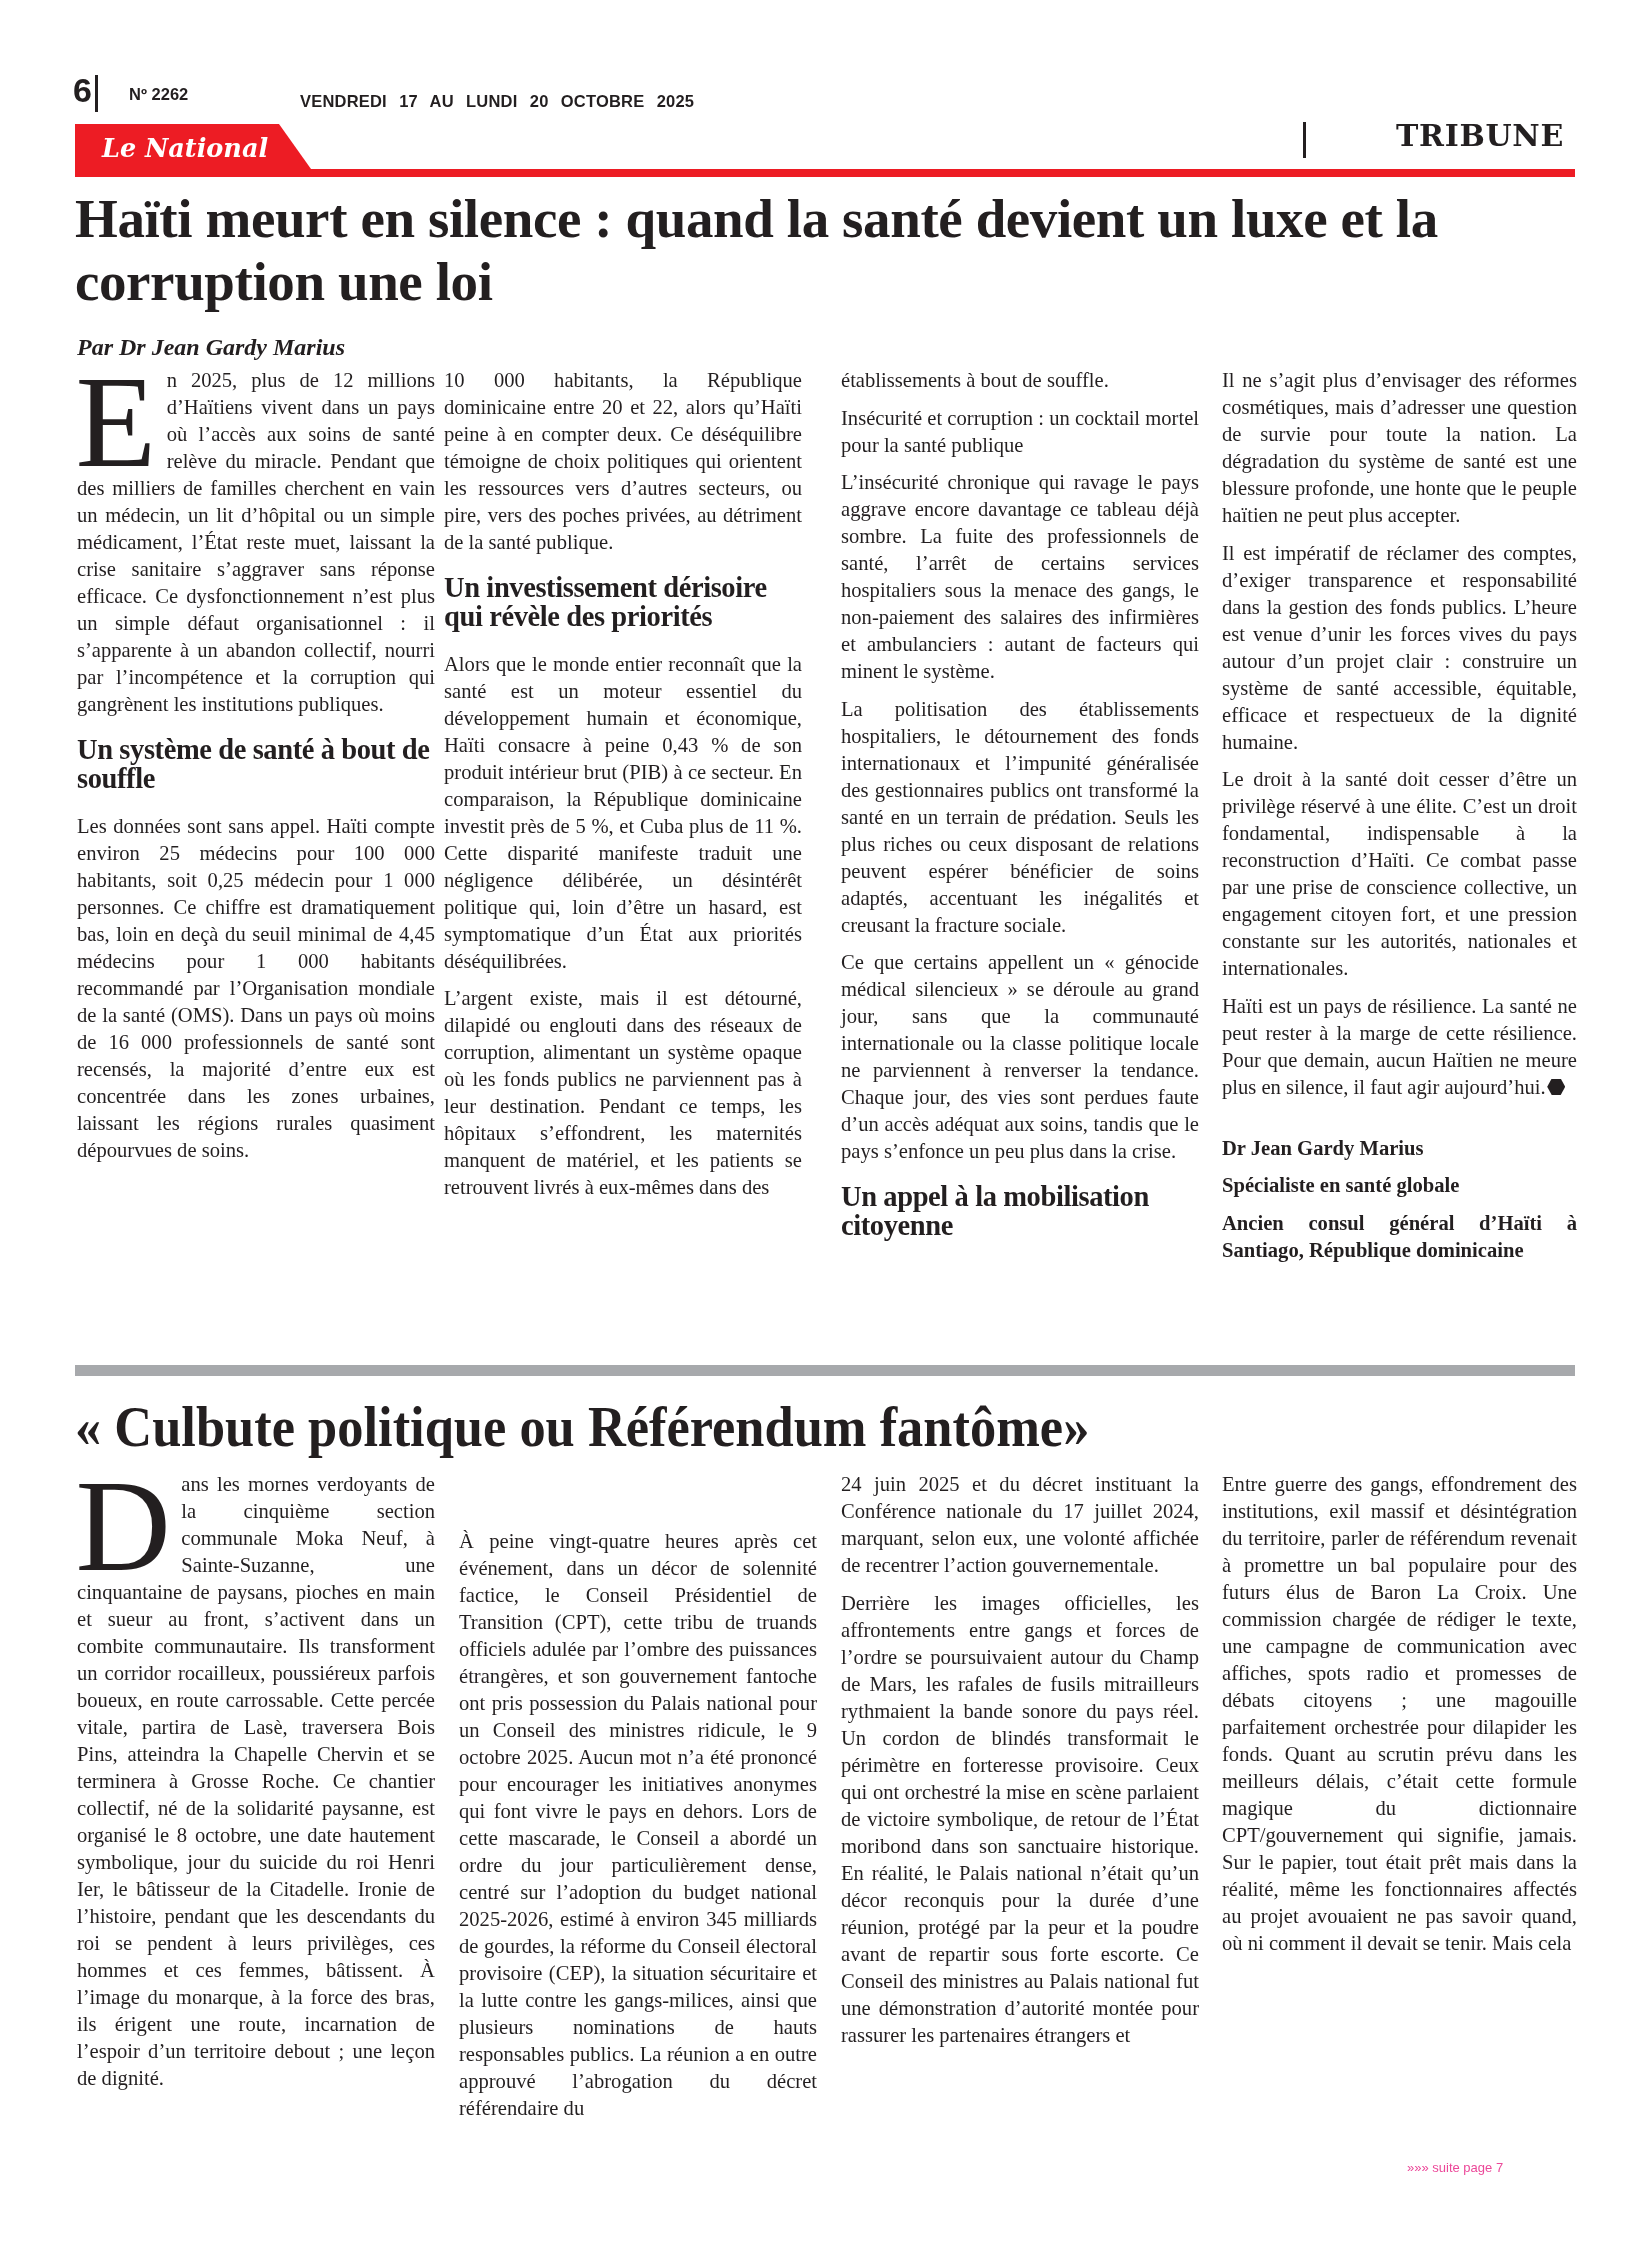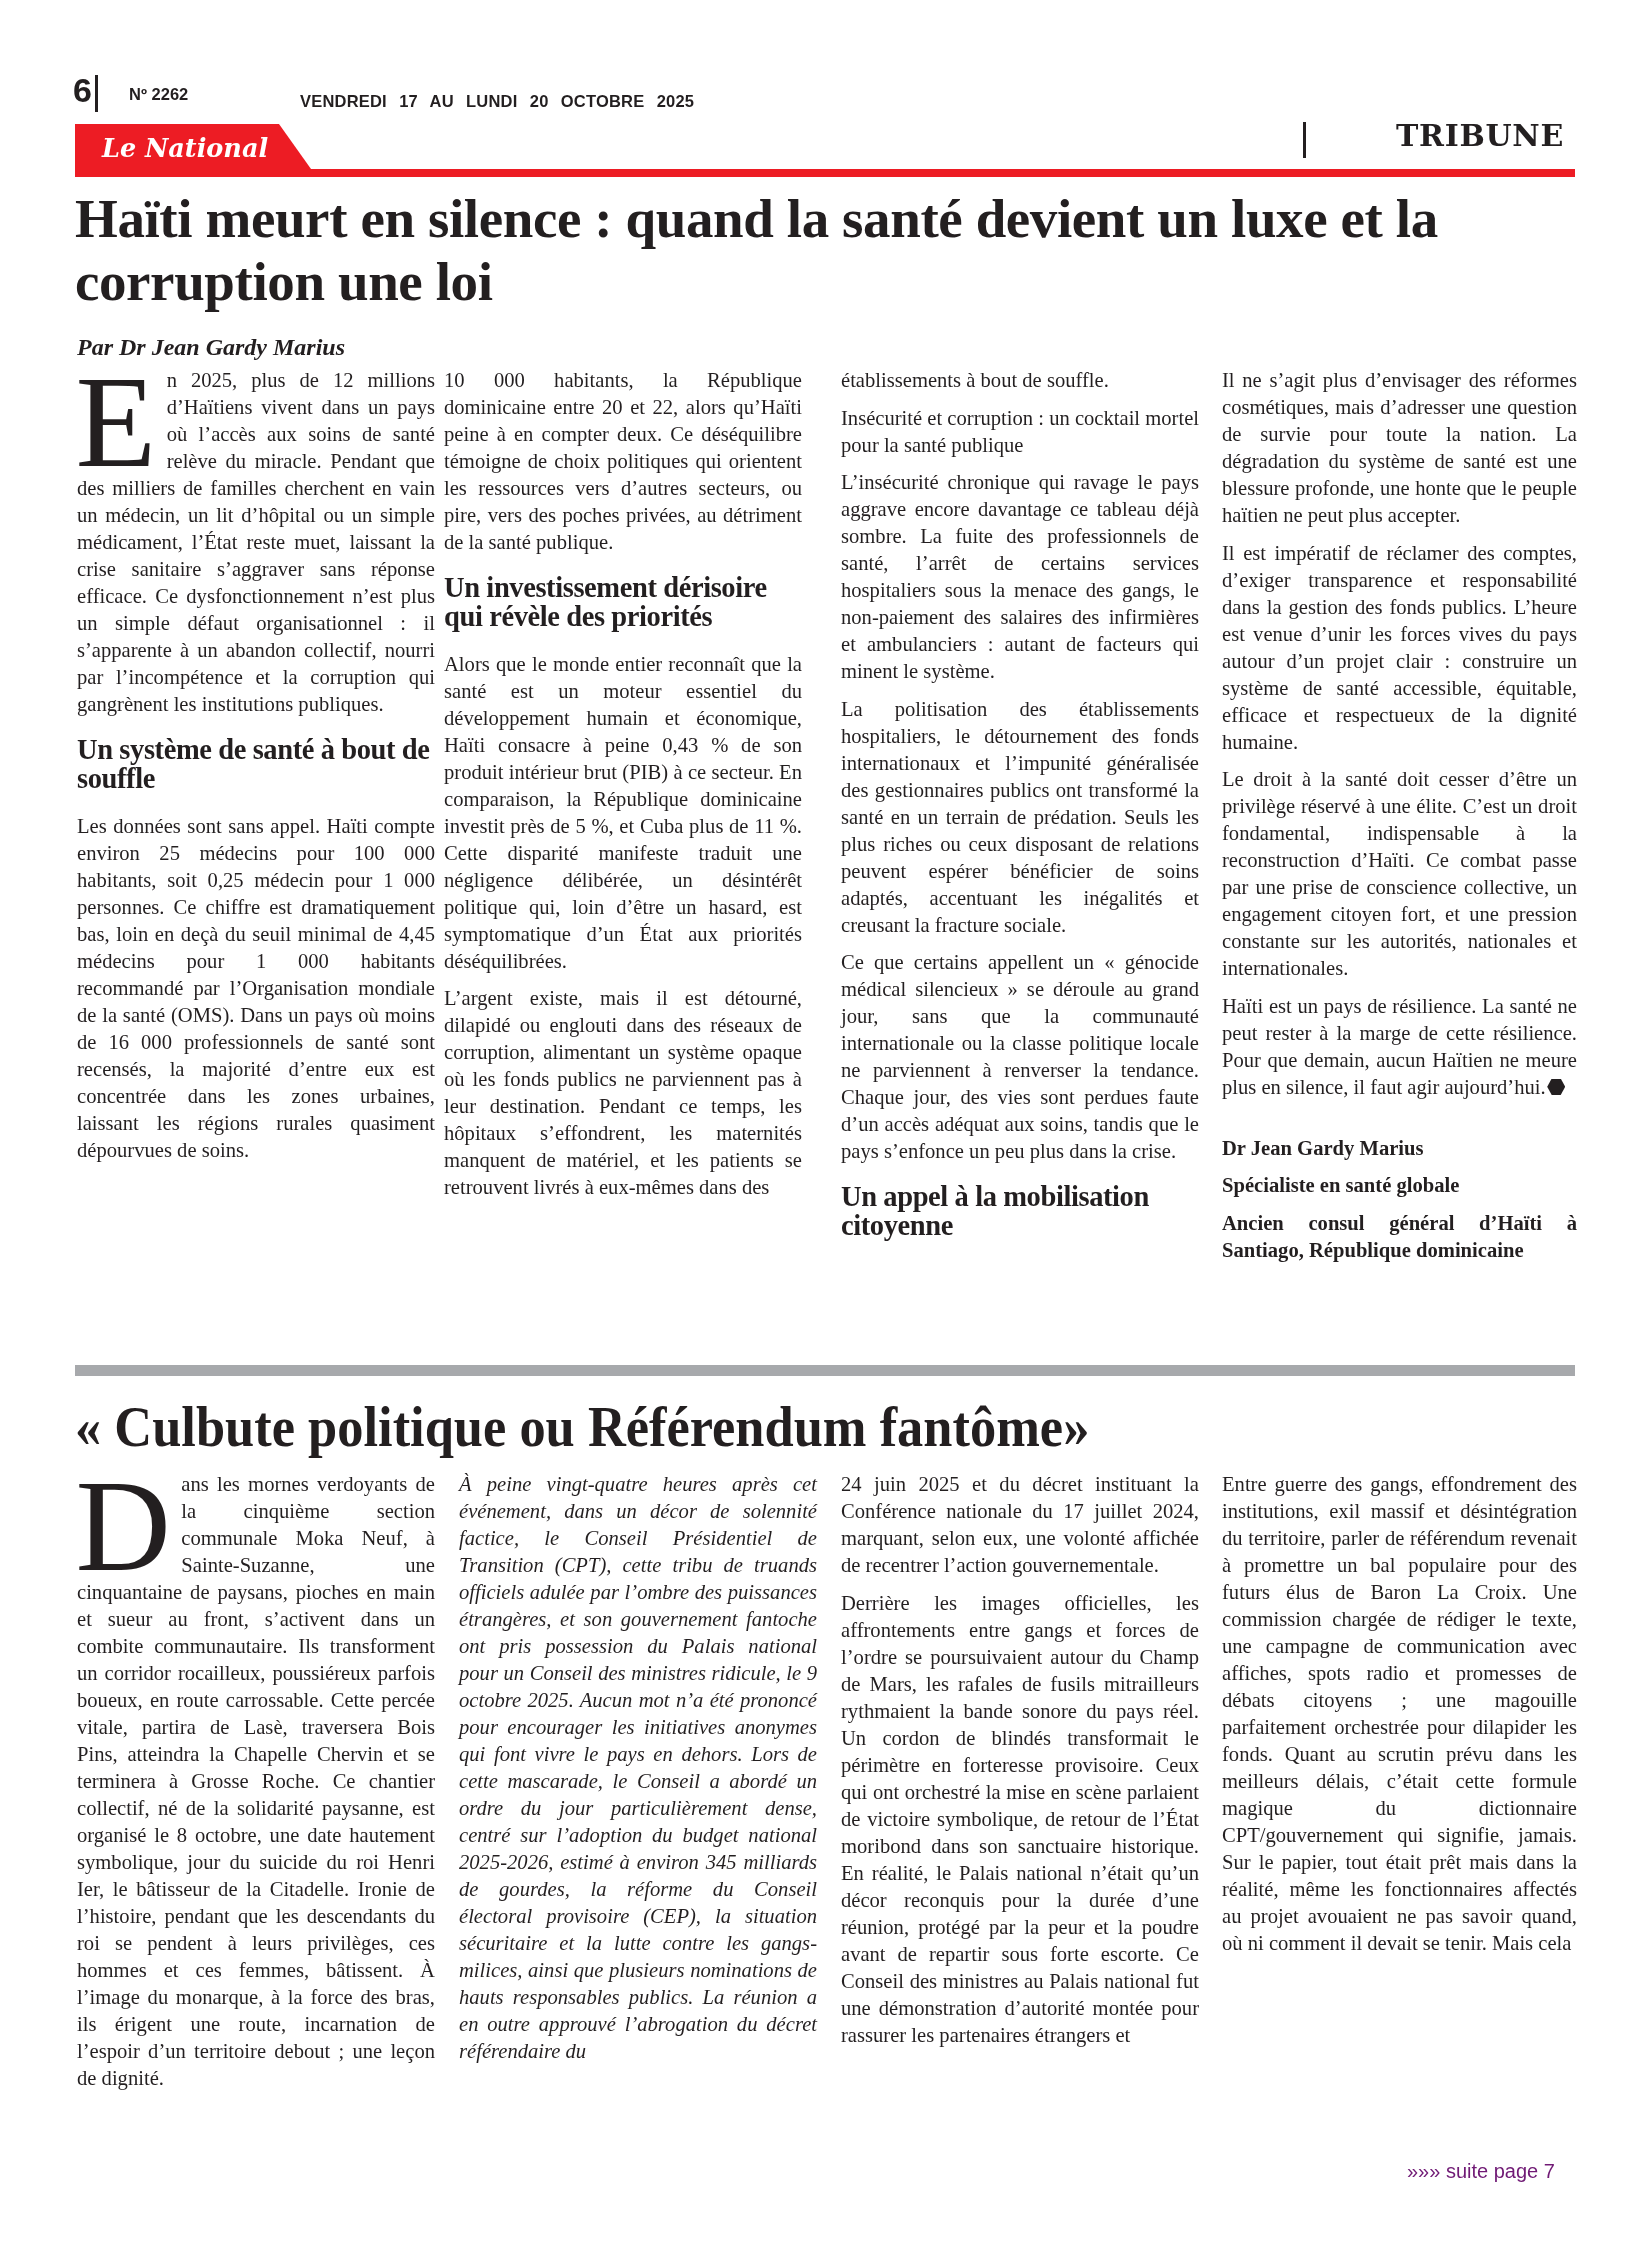--- a/index.html
+++ b/index.html
@@ -23,21 +23,21 @@
   .col { position: absolute; font-size: 20.6px; line-height: 27px; text-align: justify; hyphens: none; }
   .col p { margin-bottom: 10.5px; }
   .col .sub { font-weight: bold; font-size: 28.5px; line-height: 28.5px; text-align: left; margin: 18px 0 19.5px; letter-spacing: -0.4px; }
   .dropcap { float: left; font-size: 132px; line-height: 105px; margin: 1.5px 10.5px -4.5px -1.5px; font-family: "Liberation Serif", serif; }
   .end-mark { display: inline-block; width: 18px; height: 16.5px; background: #231f20; clip-path: polygon(25% 0, 75% 0, 100% 50%, 75% 100%, 25% 100%, 0 50%); vertical-align: -1.5px; margin-left: 1.5px; }
   .sig p { font-weight: bold; margin-bottom: 10.5px; }
 
   .gray-rule { position: absolute; left: 75px; top: 1365px; width: 1500px; height: 10.5px; background: #a7a9ac; }
   .headline-2 { position: absolute; left: 75px; top: 1393px; font-family: "Liberation Serif", serif; font-weight: bold; font-size: 57px; line-height: 67px; transform: scaleX(0.92); transform-origin: left; }
 
-  .suite { position: absolute; left: 1407px; top: 2160px; color: #701a75; font-family: "Liberation Sans", sans-serif; font-size: 20px; }
+  .suite { position: absolute; left: 1407px; top: 2160px; color: #ec4899; font-family: "Liberation Sans", sans-serif; font-size: 13px; }
 </style>
 </head>
 <body>
 
 <div class="folio">6</div>
 <div class="folio-bar"></div>
 <div class="issue">Nº 2262</div>
 <div class="dateline">VENDREDI 17 AU LUNDI 20 OCTOBRE 2025</div>
 
 <div class="brand-tab"></div>
@@ -84,21 +84,21 @@
 </div>
 
 <div class="gray-rule"></div>
 
 <h1 class="headline-2">« Culbute politique ou Référendum fantôme»</h1>
 
 <div class="col" style="left:77px; top:1471px; width:358px;">
   <p><span class="dropcap">D</span><span>ans les mornes verdoyants de la cinquième section communale Moka Neuf, à Sainte-Suzanne, une cinquantaine de paysans, pioches en main et sueur au front, s’activent dans un combite communautaire. Ils transforment un corridor rocailleux, poussiéreux parfois boueux, en route carrossable. Cette percée vitale, partira de Lasè, traversera Bois Pins, atteindra la Chapelle Chervin et se terminera à Grosse Roche. Ce chantier collectif, né de la solidarité paysanne, est organisé le 8 octobre, une date hautement symbolique, jour du suicide du roi Henri Ier, le bâtisseur de la Citadelle. Ironie de l’histoire, pendant que les descendants du roi se pendent à leurs privilèges, ces hommes et ces femmes, bâtissent. À l’image du monarque, à la force des bras, ils érigent une route, incarnation de l’espoir d’un territoire debout ; une leçon de dignité.</span></p>
 </div>
 
-<div class="col" style="left:459px; top:1471px; width:358px;font-style:italic;">
+<div class="col" style="left:459px; top:1528px; width:358px;">
   <p>À peine vingt-quatre heures après cet événement, dans un décor de solennité factice, le Conseil Présidentiel de Transition (CPT), cette tribu de truands officiels adulée par l’ombre des puissances étrangères, et son gouvernement fantoche ont pris possession du Palais national pour un Conseil des ministres ridicule, le 9 octobre 2025. Aucun mot n’a été prononcé pour encourager les initiatives anonymes qui font vivre le pays en dehors. Lors de cette mascarade, le Conseil a abordé un ordre du jour particulièrement dense, centré sur l’adoption du budget national 2025-2026, estimé à environ 345 milliards de gourdes, la réforme du Conseil électoral provisoire (CEP), la situation sécuritaire et la lutte contre les gangs-milices, ainsi que plusieurs nominations de hauts responsables publics. La réunion a en outre approuvé l’abrogation du décret référendaire du</p>
 </div>
 
 <div class="col" style="left:841px; top:1471px; width:358px;">
   <p>24 juin 2025 et du décret instituant la Conférence nationale du 17 juillet 2024, marquant, selon eux, une volonté affichée de recentrer l’action gouvernementale.</p>
   <p>Derrière les images officielles, les affrontements entre gangs et forces de l’ordre se poursuivaient autour du Champ de Mars, les rafales de fusils mitrailleurs rythmaient la bande sonore du pays réel. Un cordon de blindés transformait le périmètre en forteresse provisoire. Ceux qui ont orchestré la mise en scène parlaient de victoire symbolique, de retour de l’État moribond dans son sanctuaire historique. En réalité, le Palais national n’était qu’un décor reconquis pour la durée d’une réunion, protégé par la peur et la poudre avant de repartir sous forte escorte. Ce Conseil des ministres au Palais national fut une démonstration d’autorité montée pour rassurer les partenaires étrangers et</p>
 </div>
 
 <div class="col" style="left:1222px; top:1471px; width:355px;">
   <p>Entre guerre des gangs, effondrement des institutions, exil massif et désintégration du territoire, parler de référendum revenait à promettre un bal populaire pour des futurs élus de Baron La Croix. Une commission chargée de rédiger le texte, une campagne de communication avec affiches, spots radio et promesses de débats citoyens ; une magouille parfaitement orchestrée pour dilapider les fonds. Quant au scrutin prévu dans les meilleurs délais, c’était cette formule magique du dictionnaire CPT/gouvernement qui signifie, jamais. Sur le papier, tout était prêt mais dans la réalité, même les fonctionnaires affectés au projet avouaient ne pas savoir quand, où ni comment il devait se tenir. Mais cela</p>

